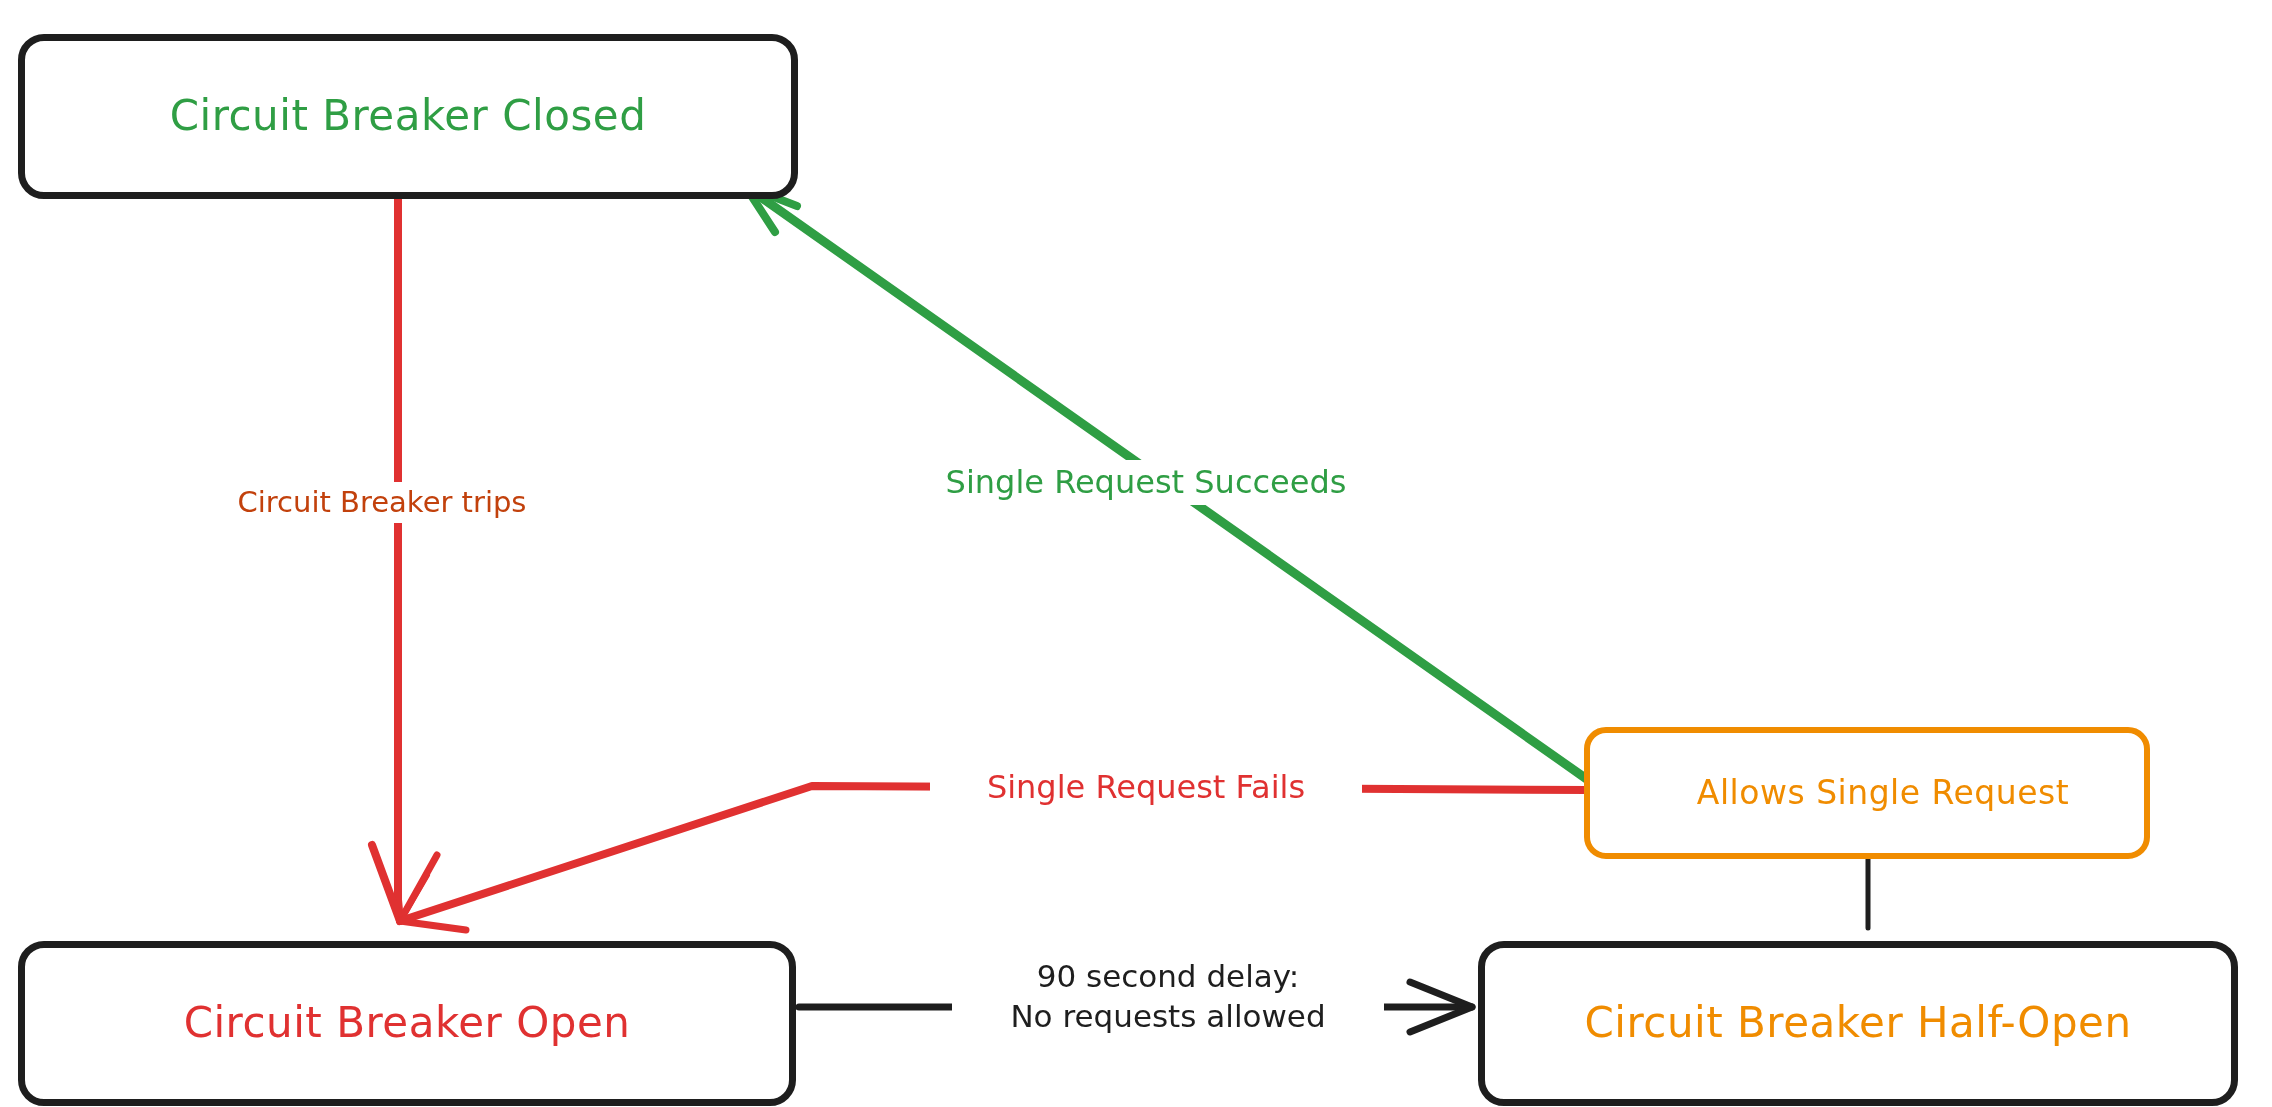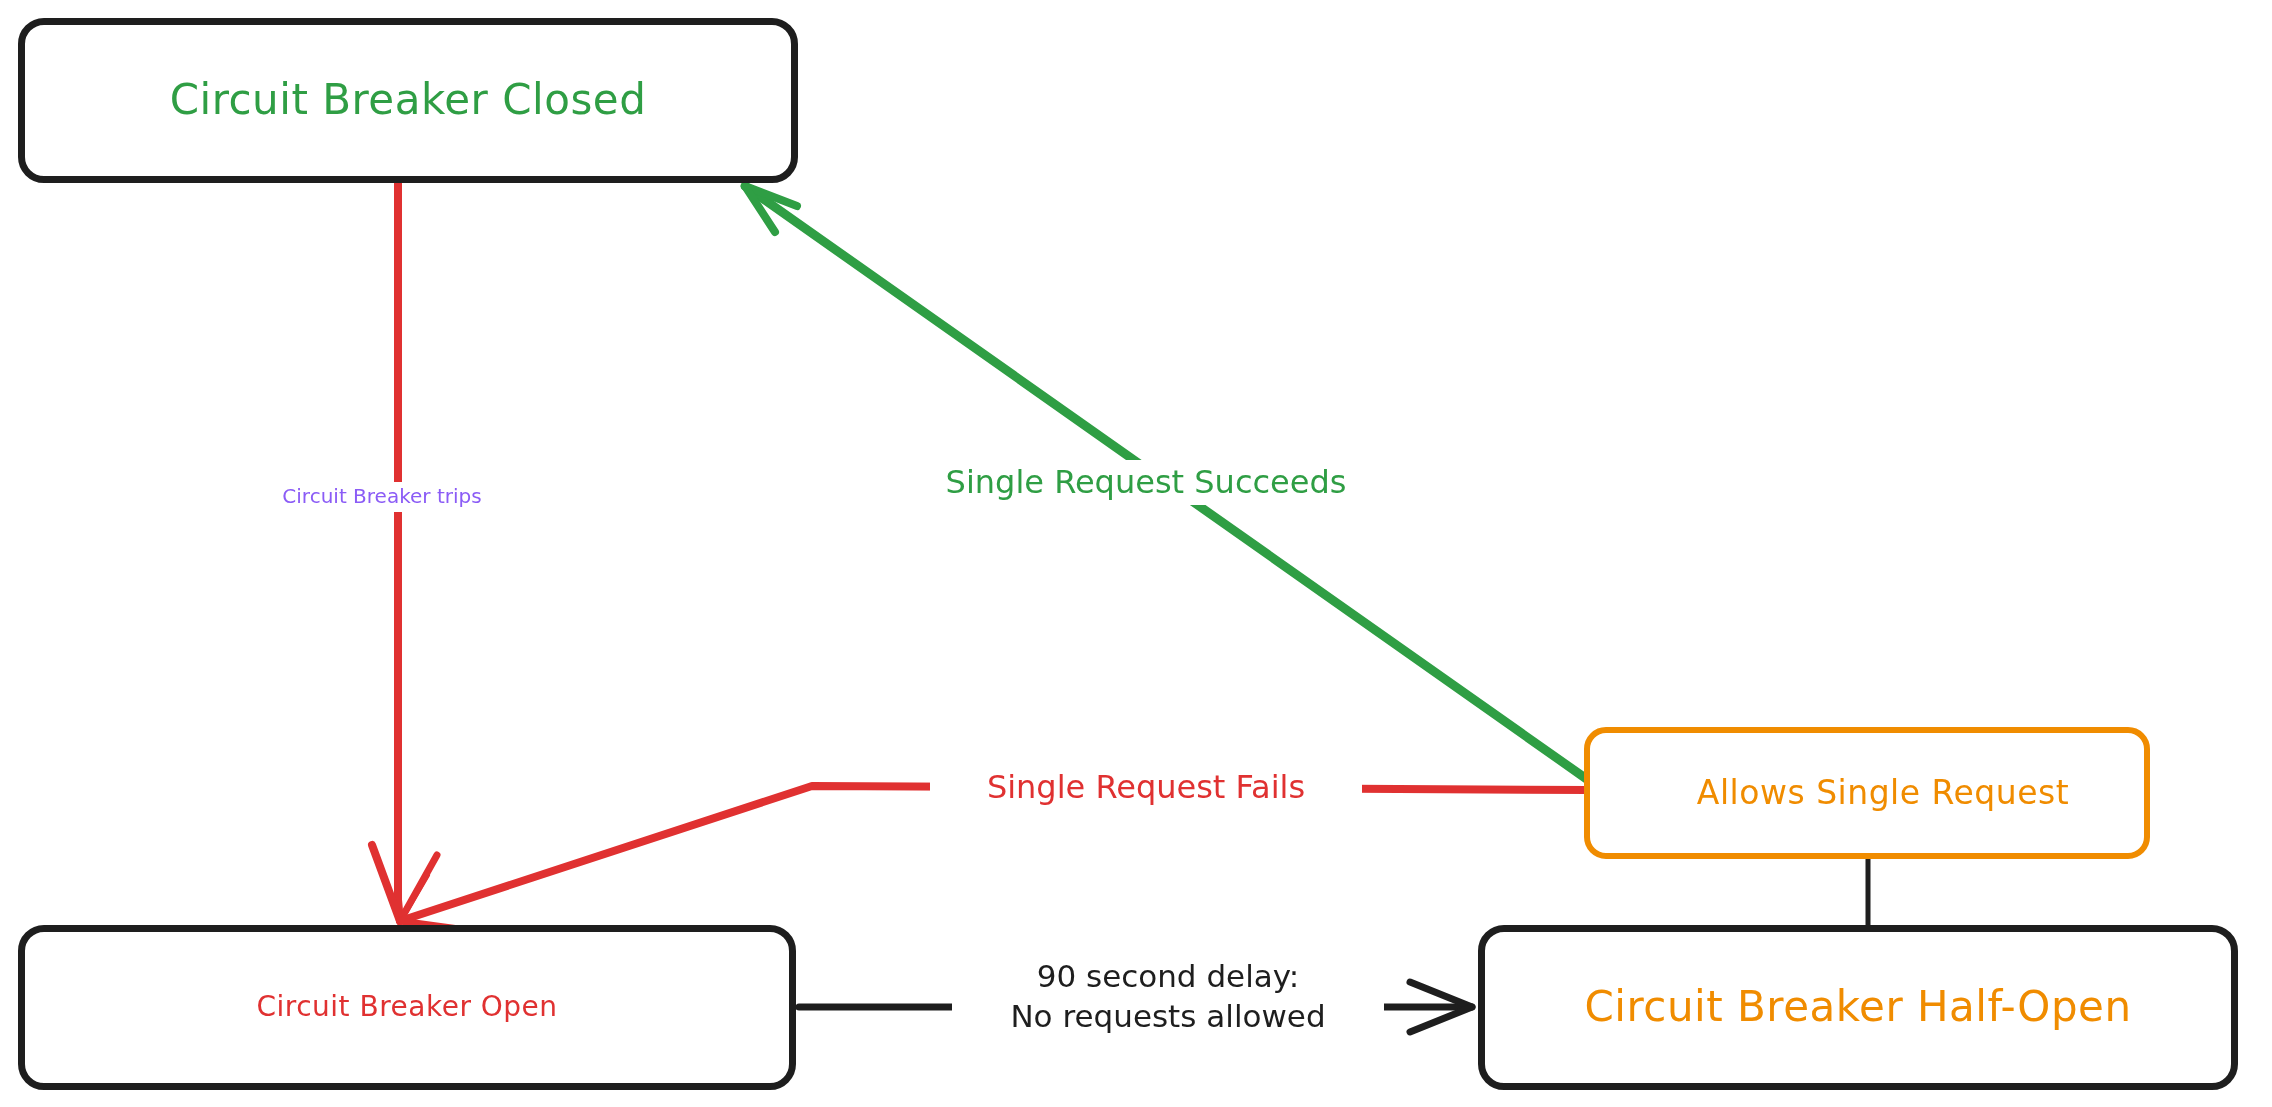--- a/index.html
+++ b/index.html
@@ -33,20 +33,21 @@
     box-sizing: border-box;
     display: flex;
     align-items: center;
     justify-content: center;
     background: #ffffff;
     border-radius: 26px;
     text-align: center;
   }
   .node-black {
     border: 7px solid #1e1e1e;
+    margin-top: 16px;
   }
   .node-orange {
     border: 6px solid #f08c00;
     border-radius: 22px;
   }
   .node-label {
     font-family: "DejaVu Sans", sans-serif;
     font-weight: 400;
     letter-spacing: 0.5px;
     line-height: 1.1;
@@ -55,39 +56,39 @@
   .lbl-green  { color: #2f9e44; }
   .lbl-red    { color: #e03131; }
   .lbl-orange { color: #f08c00; }
 
   #node-closed    { left: 18px;   top: 18px;   width: 780px; height: 165px; }
   #node-open      { left: 18px;   top: 925px;  width: 778px; height: 165px; }
   #node-halfopen  { left: 1478px; top: 925px;  width: 760px; height: 165px; }
   #node-allows    { left: 1584px; top: 727px;  width: 566px; height: 132px; padding-left: 32px; }
 
   #node-closed   .node-label { font-size: 42px; }
-  #node-open     .node-label { font-size: 28px; }
+  #node-open     .node-label { font-size: 42px; }
   #node-halfopen .node-label { font-size: 42px; }
   #node-allows   .node-label { font-size: 33px; }
 
   
   .edge-label {
     position: absolute;
     font-family: "DejaVu Sans", sans-serif;
     text-align: center;
     line-height: 1.28;
     background: #ffffff;
     white-space: nowrap;
   }
   #label-trips {
     left: 178px;
     top: 482px;
     width: 400px;
-    font-size: 20px;
-    color: #8b5cf6;
+    font-size: 29px;
+    color: #c2410c;
     padding: 2px 4px;
   }
   #label-succeeds {
     left: 890px;
     top: 460px;
     width: 500px;
     font-size: 32px;
     color: #2f9e44;
     padding: 2px 6px;
   }

